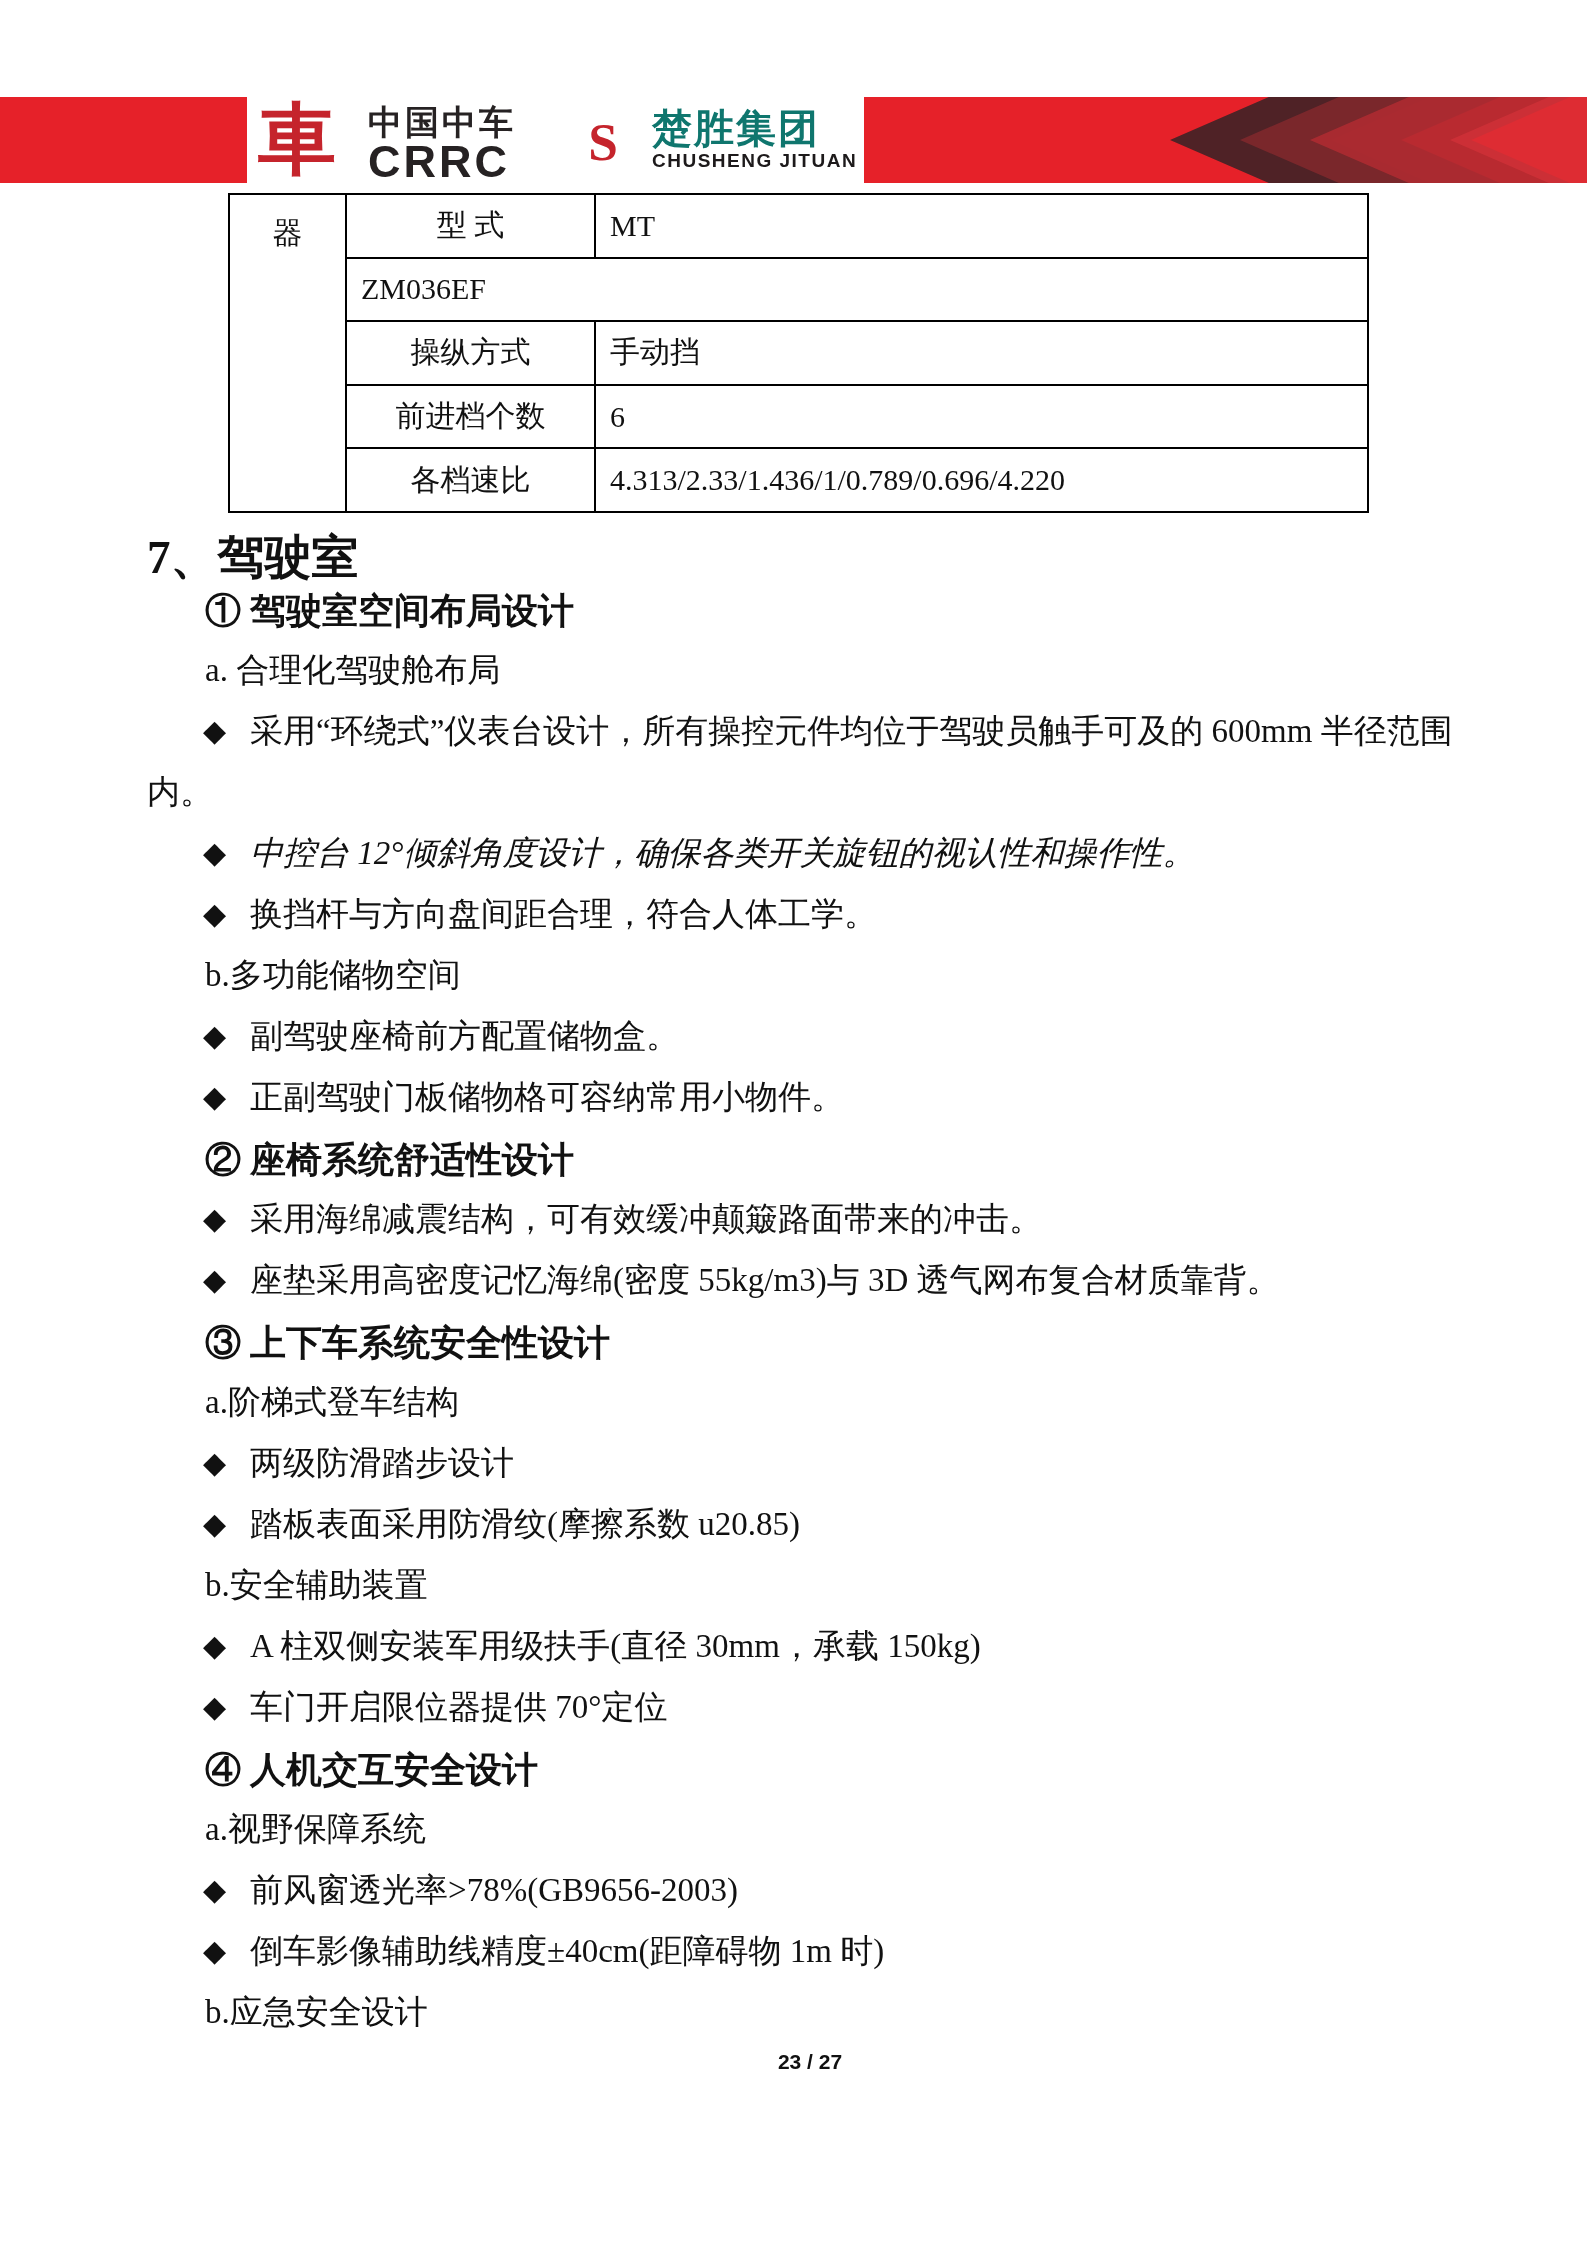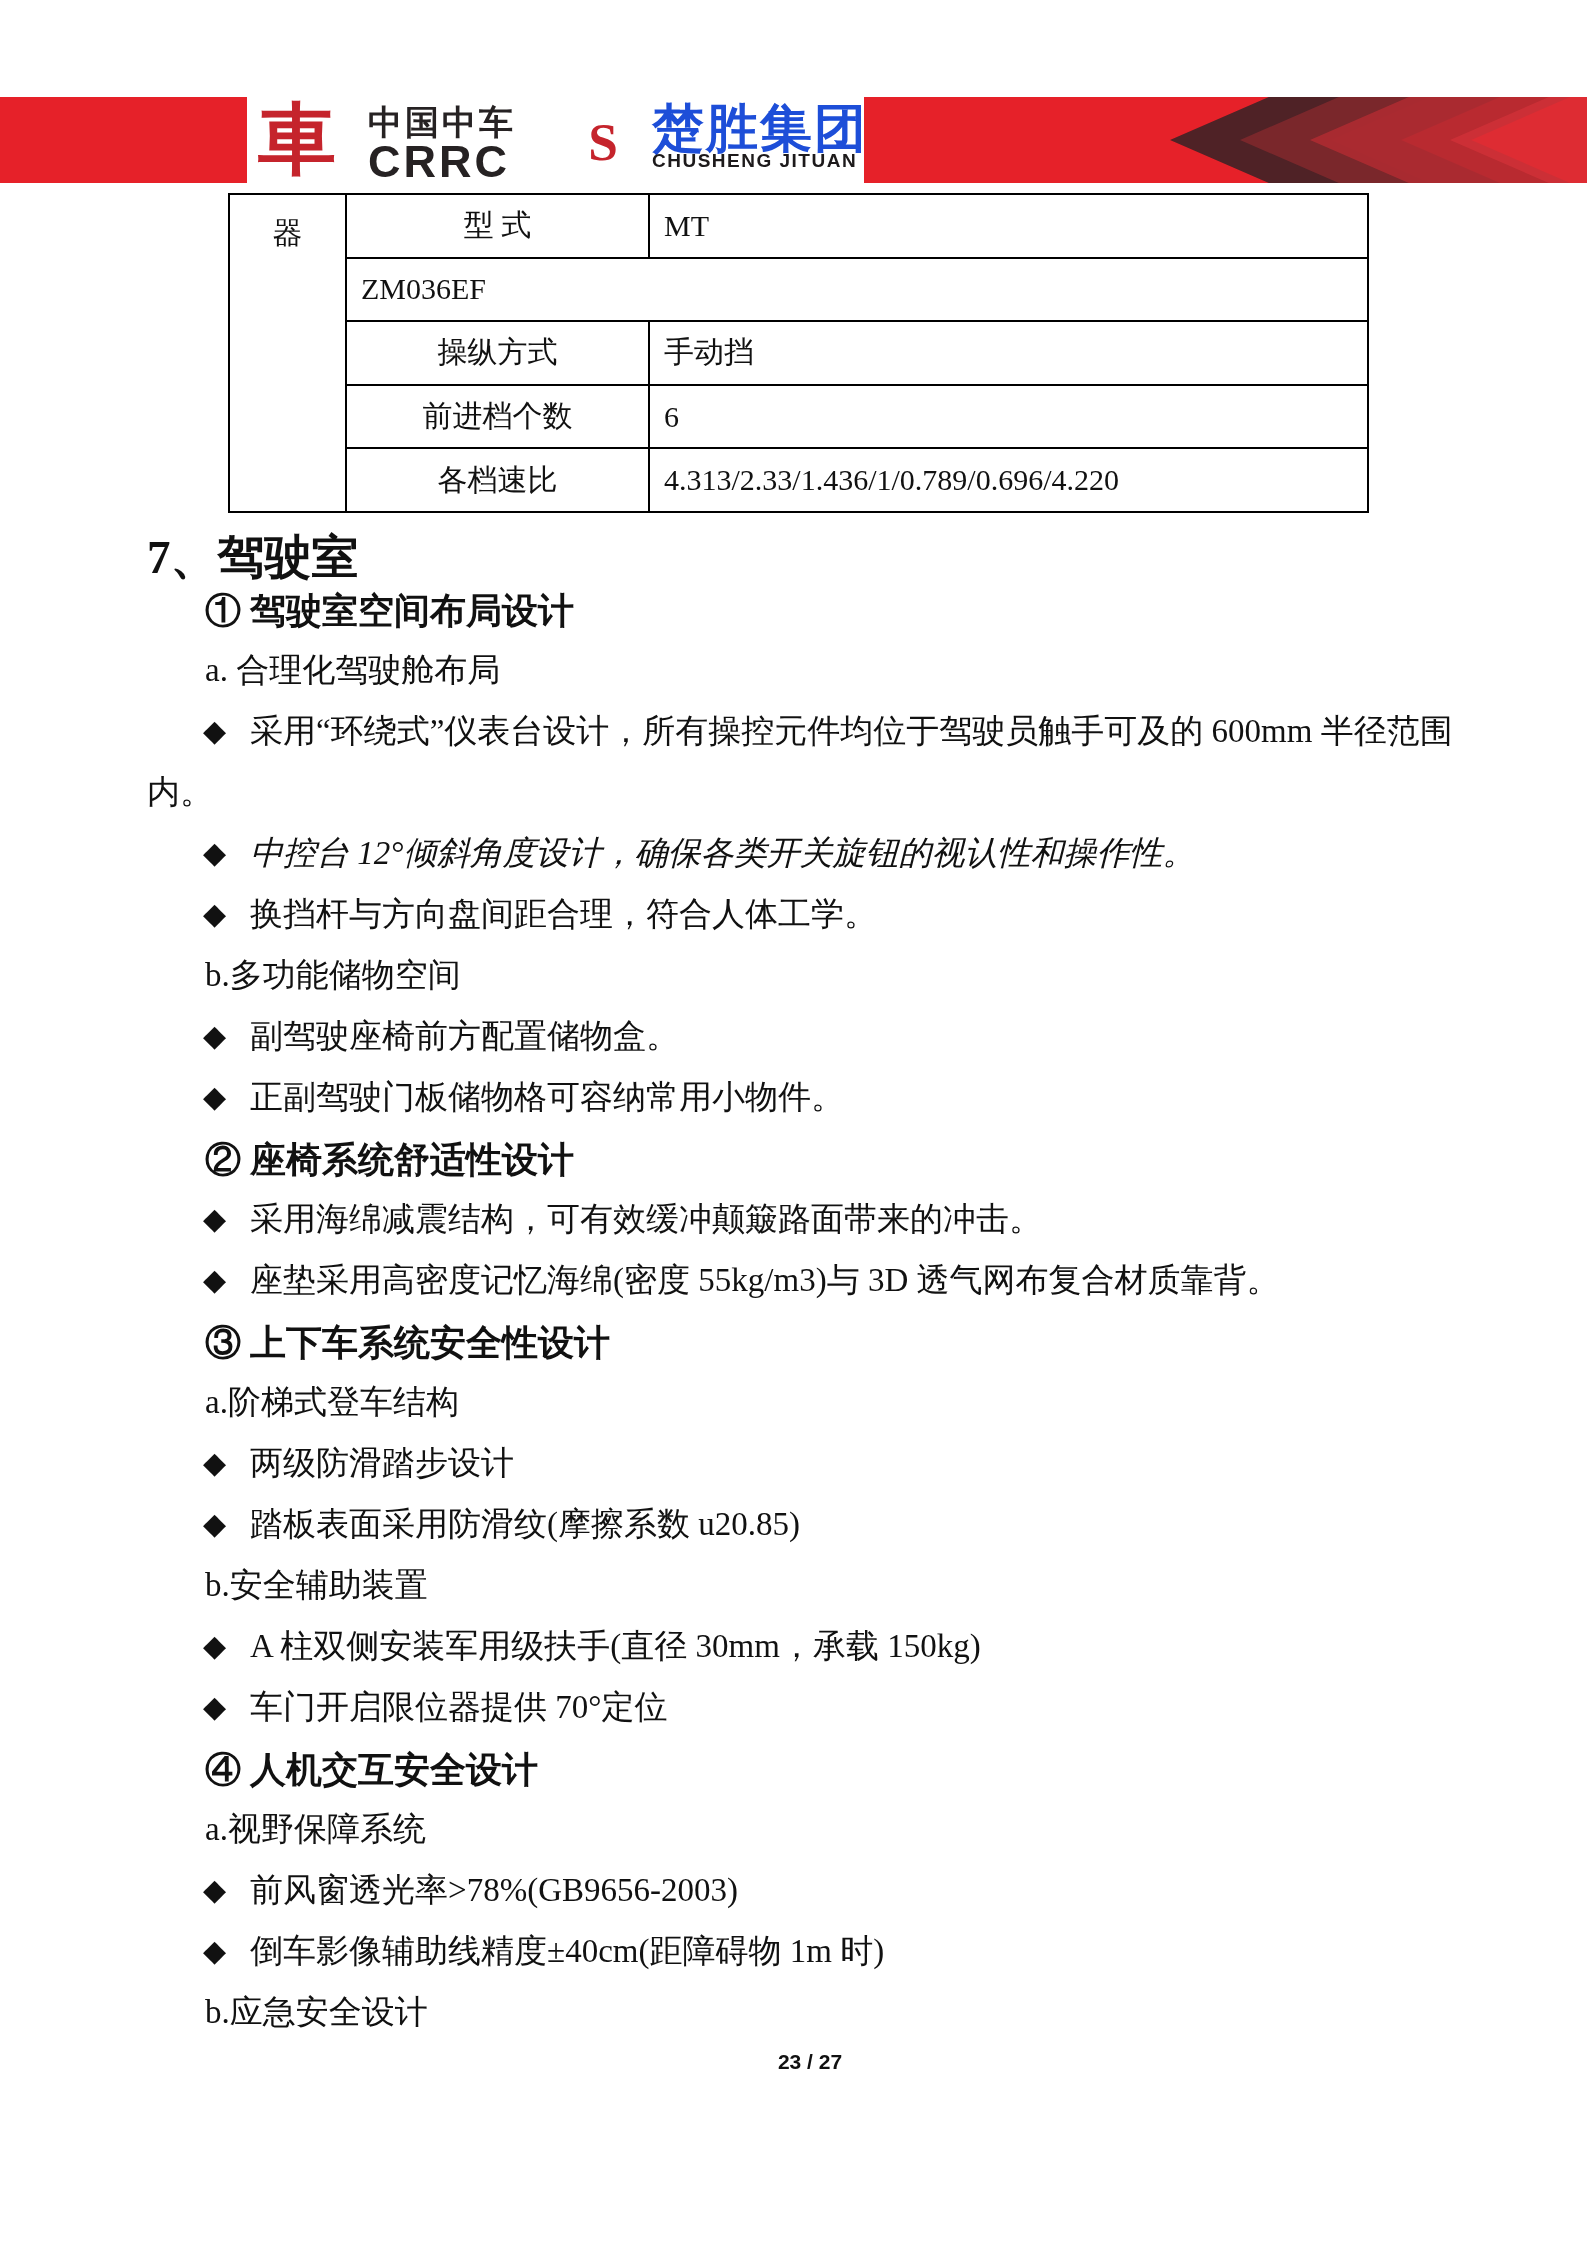--- a/index.html
+++ b/index.html
@@ -20,32 +20,32 @@
 
   
   .crrc-emblem{position:absolute;left:258px;top:96px;font-size:78px;line-height:86px;
                font-weight:bold;color:var(--logo-red,#c5242c);
                font-family:"DejaVu Serif","Liberation Serif",serif;}
   .crrc-text{position:absolute;left:368px;top:104px;font-family:"Liberation Sans","DejaVu Sans",sans-serif;}
   .crrc-cn{font-size:34px;font-weight:bold;letter-spacing:3px;color:#262223;line-height:36px;}
   .crrc-en{font-size:45px;font-weight:800;letter-spacing:3px;color:#262223;line-height:44px;}
   .cs-emblem{position:absolute;left:554px;top:98px;width:86px;height:86px;}
   .cs-text{position:absolute;left:652px;top:106px;font-family:"Liberation Sans","DejaVu Sans",sans-serif;}
-  .cs-cn{font-size:52px;font-weight:bold;letter-spacing:2px;color:#1d4ed8;line-height:44px;}
+  .cs-cn{font-size:40px;font-weight:bold;letter-spacing:2px;color:#0f766e;line-height:44px;}
   .cs-en{font-size:19px;font-weight:700;letter-spacing:1.5px;color:#1d1a1b;}
 
   
   .spec-table{position:absolute;left:228px;top:193px;width:1141px;height:320px;
               border:2px solid #000;box-sizing:border-box;display:flex;font-size:30px;}
   .merged-cell{width:117px;border-right:2px solid #000;box-sizing:border-box;
                text-align:center;padding-top:18px;}
   .rows{flex:1;display:flex;flex-direction:column;}
   .trow{flex:1;display:flex;border-bottom:2px solid #000;box-sizing:border-box;}
   .trow:last-child{border-bottom:none;}
-  .tlabel{width:303px;border-right:2px solid #000;box-sizing:border-box;
+  .tlabel{width:249px;border-right:2px solid #000;box-sizing:border-box;
           display:flex;align-items:center;justify-content:center;}
   .tvalue{flex:1;display:flex;align-items:center;padding-left:14px;white-space:nowrap;}
 
   
   .line{position:absolute;white-space:nowrap;font-size:33px;line-height:1.25;}
   .line.section{left:147px;font-weight:bold;font-size:47px;}
   .line.circled{left:205px;font-weight:bold;font-size:36px;}
   .line.alpha{left:205px;}
   .line.cont{left:147px;}
   .line.bullet{left:203px;}

